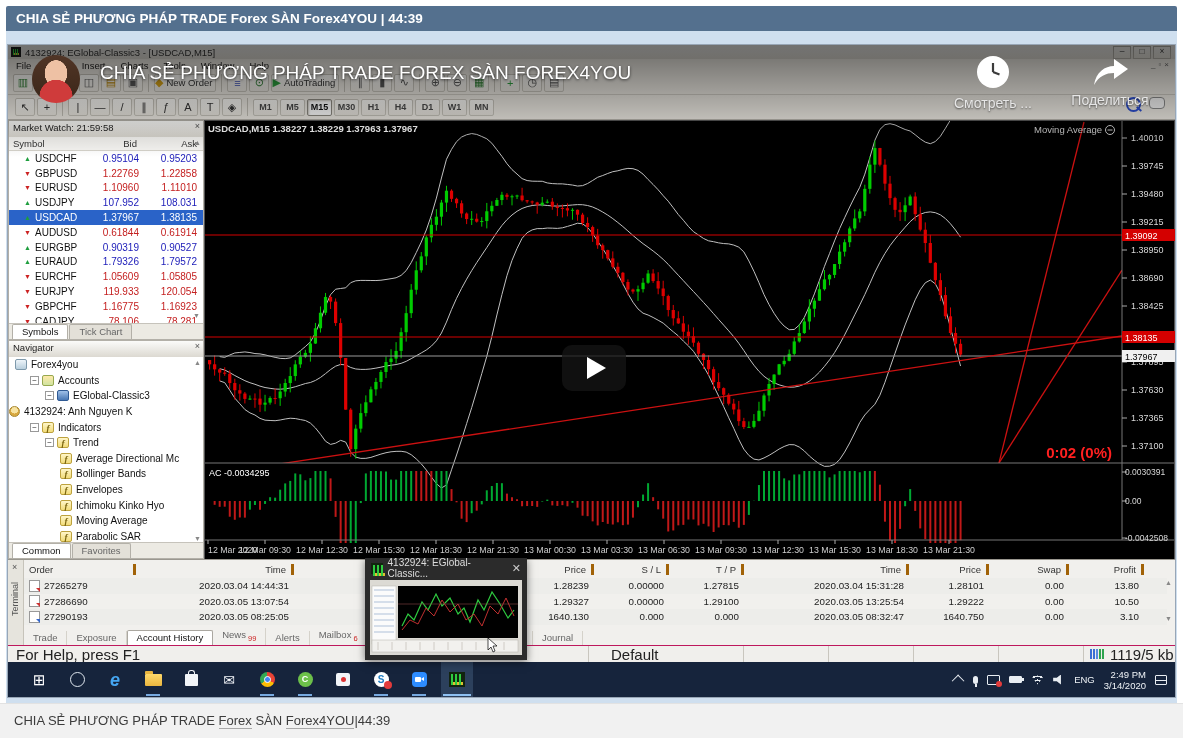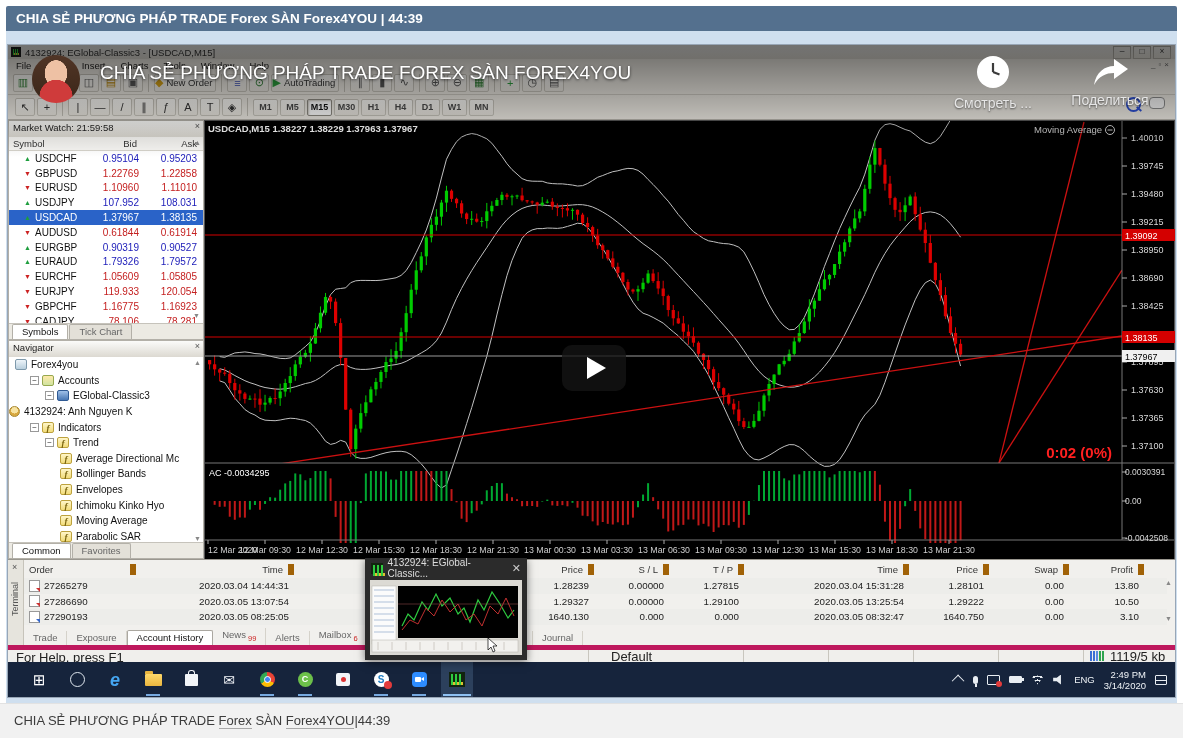--- a/index.html
+++ b/index.html
@@ -60,34 +60,34 @@
   .ni-user{background:radial-gradient(circle at 50% 35%,#f7e3a1 0 45%,#d9a940 46%);border:1px solid #a8872f;border-radius:50%;width:11px;}
   .ni-f{background:linear-gradient(#fff6c9,#f2dc7a);border:1px solid #bda23e;color:#7a650f;font:italic bold 9px "Liberation Serif",serif;line-height:10px;}
   
   .chart-wrap{left:196px;top:75px;width:971px;height:440px;background:#000;}
   
   .terminal{left:0;top:514px;width:1167px;height:86px;background:#f1f0ed;border-top:1px solid #9a978f;box-sizing:border-box;}
   .t-strip{position:absolute;left:0;top:0;width:16px;height:86px;background:#e6e4dd;border-right:1px solid #c6c3ba;box-sizing:border-box;}
   .t-strip .vlabel{position:absolute;left:2px;top:22px;writing-mode:vertical-rl;transform:rotate(180deg);font-size:9px;color:#555;}
   .t-strip .t-close{position:absolute;left:4px;top:2px;font-size:9px;color:#555;}
   .t-head{position:absolute;left:16px;top:2px;height:14px;display:flex;font-size:9.5px;color:#333;align-items:center;}
-  .t-hcell{border-right:6px solid #a16207;box-sizing:border-box;padding:0 5px;}
+  .t-hcell{border-right:3px solid #a16207;box-sizing:border-box;padding:0 5px;}
   .t-row{position:absolute;left:16px;height:15.5px;display:flex;align-items:center;font-size:9.8px;color:#222;}
   .t-row.odd{background:#ededea;}
   .t-cell{box-sizing:border-box;padding:0 5px;white-space:nowrap;overflow:hidden;}
   .doc{width:9px;height:10px;background:#fff;border:1px solid #999;position:relative;margin-right:4px;flex:none;}
   .doc.sell::after,.doc.buy::after{content:"";position:absolute;right:-1px;bottom:-1px;border-left:4px solid transparent;}
   .doc.sell::after{border-top:4px solid #c33;} .doc.buy::after{border-top:4px solid #36c;}
   .t-tabs{position:absolute;left:16px;bottom:0;height:16px;display:flex;align-items:flex-end;font-size:9.5px;color:#666;}
   .ttab{padding:1px 9px 2px;border-right:1px solid #d5d2ca;position:relative;}
   .ttab.active{background:#fff;border:1px solid #aaa7a0;border-bottom:none;border-radius:2px 2px 0 0;color:#111;}
   .ttab .badge{color:#c22;font-size:7.5px;vertical-align:sub;}
   .t-scroll{position:absolute;right:3px;font-size:7px;color:#888;}
   
-  .status-bar{left:0;top:600px;width:1167px;height:17px;background:#f0efec;border-top:5px solid #be185d;display:flex;align-items:flex-start;font-size:13px;color:#222;box-sizing:border-box;}
+  .status-bar{left:0;top:600px;width:1167px;height:17px;background:#f0efec;border-top:1px solid #be185d;display:flex;align-items:center;font-size:15px;color:#222;box-sizing:border-box;}
   .sb-help{flex:1;padding-left:8px;}
   .sb-cell{width:155px;border-left:1px solid #c9c6be;height:100%;display:flex;align-items:center;padding-left:22px;box-sizing:border-box;}
   .sb-cell.empty{width:85px;}
   .sb-traffic{width:92px;border-left:1px solid #c9c6be;height:100%;display:flex;align-items:center;gap:4px;padding-left:6px;box-sizing:border-box;}
   .traffic-ic{width:16px;height:10px;background:linear-gradient(90deg,#3b6fd4 0 2px,transparent 2px 3px,#3b6fd4 3px 5px,transparent 5px 6px,#5a8de0 6px 8px,transparent 8px 9px,#2fa44f 9px 11px,transparent 11px 12px,#2fa44f 12px 14px,transparent 14px);}
   
   .taskbar{left:0;top:617px;width:1167px;height:35px;background:#16243c;display:flex;align-items:center;padding-left:12px;box-sizing:border-box;}
   .tb-item{width:32px;height:35px;display:flex;align-items:center;justify-content:center;position:relative;margin:0 3px;flex:none;}
   .tb-item.running::after{content:"";position:absolute;left:9px;right:9px;bottom:1px;height:2px;background:#76a9e0;}
   .tb-item.active-tile{background:#2c405c;} .tb-item.active-tile::after{content:"";position:absolute;left:2px;right:2px;bottom:1px;height:2px;background:#8fc1f2;}

